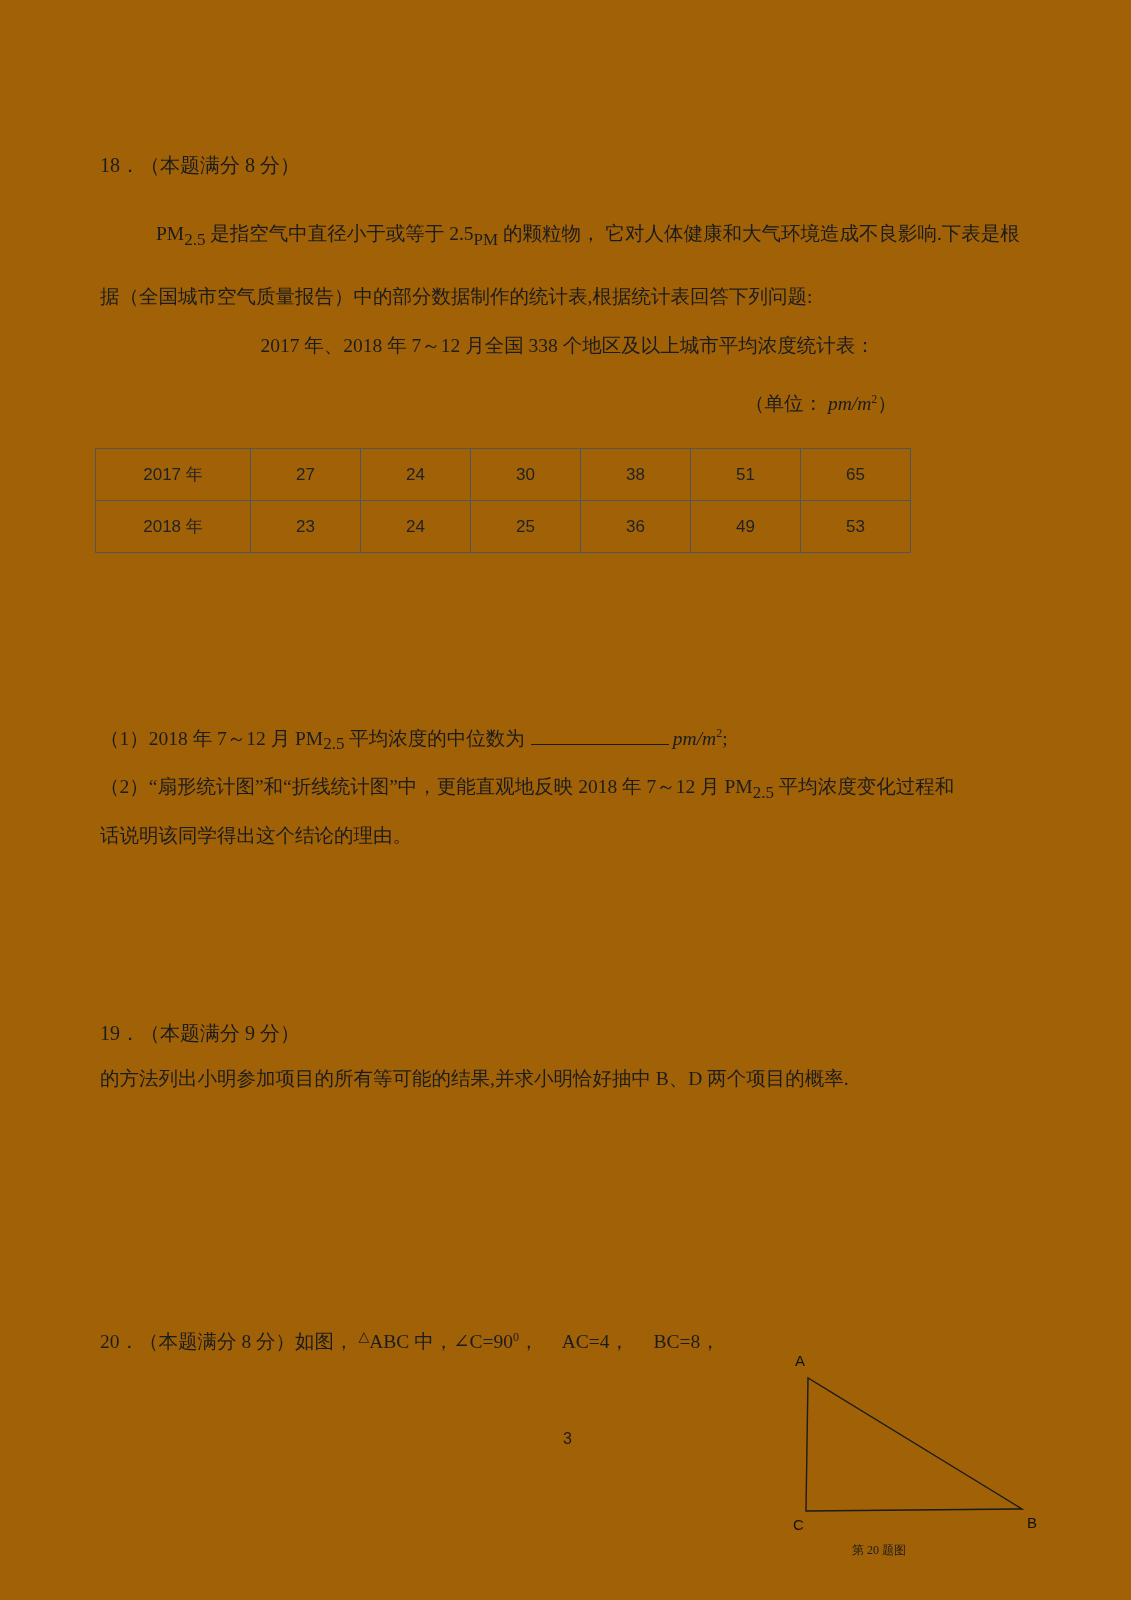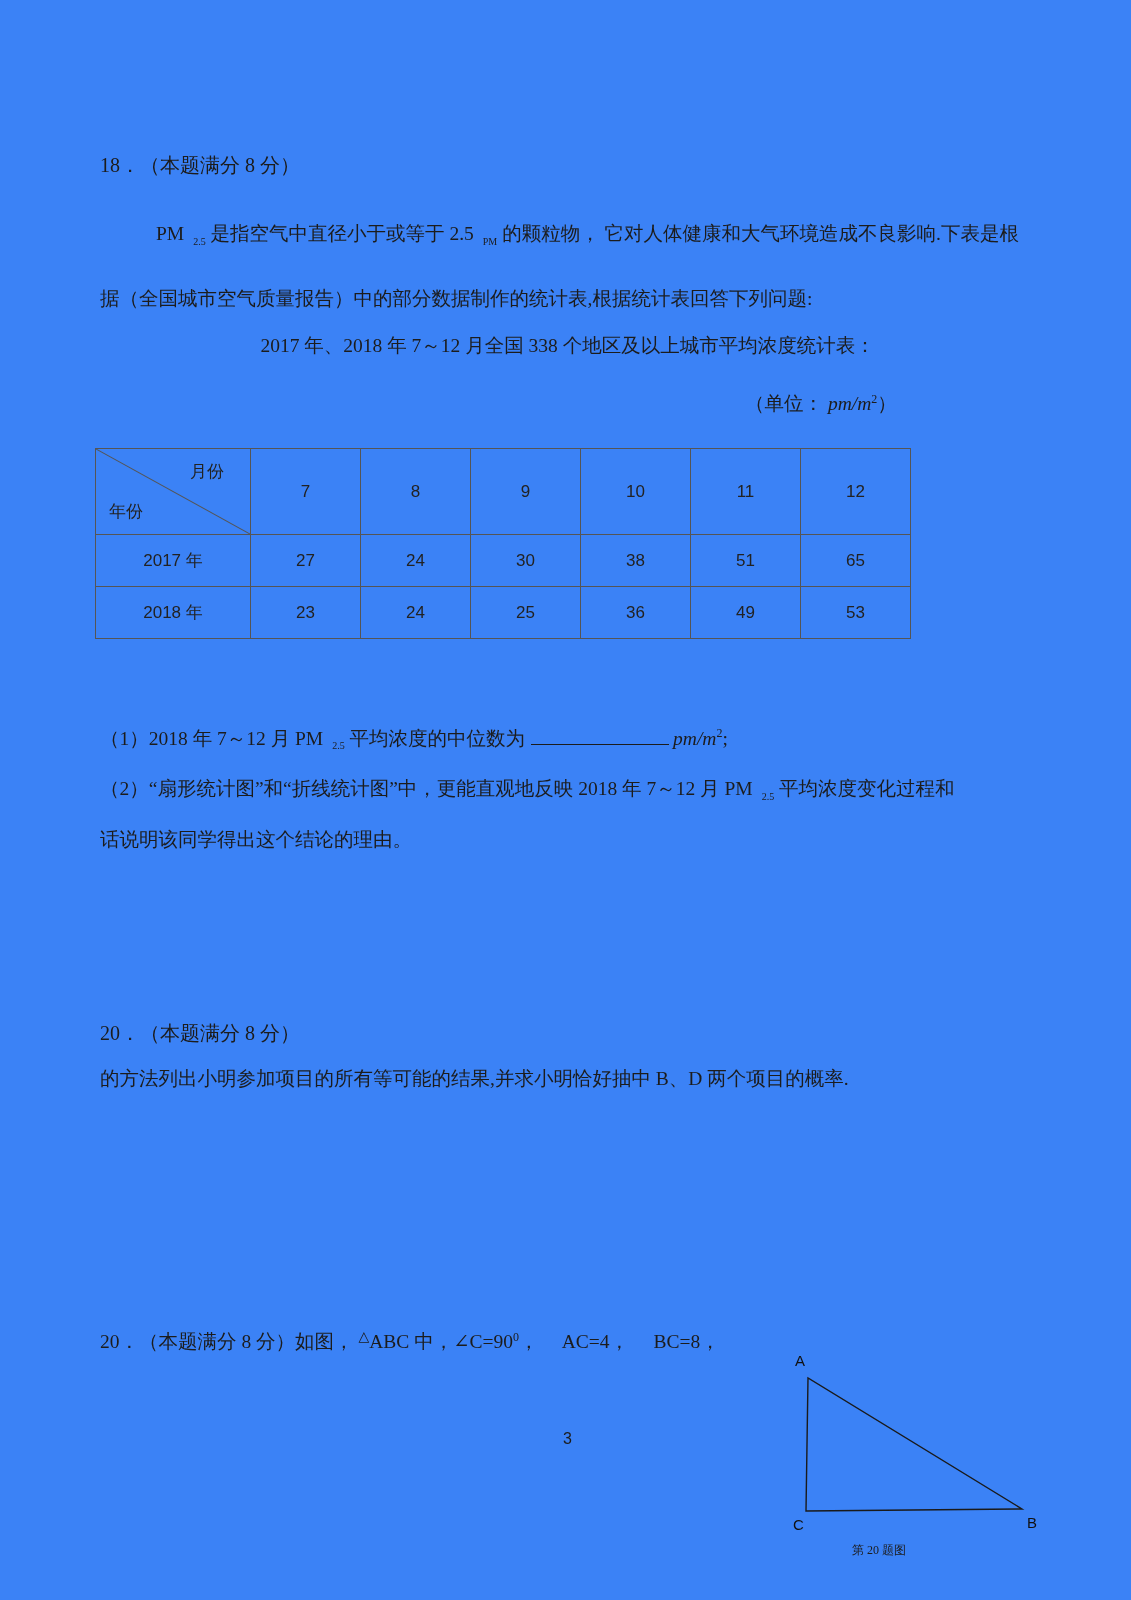--- a/index.html
+++ b/index.html
@@ -2,30 +2,30 @@
 <html><head>
 <meta charset="utf-8">
 <style>
   * { margin:0; padding:0; box-sizing:border-box; }
   html,body { background:#ffffff; }
   body {
     width:1131px; height:1600px;
     font-family:"Liberation Serif","DejaVu Serif",serif;
     color:#1c1c1c;
   }
-  .page { position:relative; width:1131px; height:1600px; background:#3b82f6; overflow:hidden; }
+  .page { position:relative; width:1131px; height:1600px; background:#a16207; overflow:hidden; }
   .abs { position:absolute; }
   .q-header { font-size:20px; }
   .body-text { font-size:19.5px; }
   .lh57 { line-height:57px; }
   .lh43 { line-height:43px; }
   .lh51 { line-height:51px; }
   .indent { text-indent:56px; }
   .centered { text-align:center; }
-  sub { font-size:10px;margin-left:9px; }
+  sub { font-size:17px; }
   sup { font-size:12px; }
   .italic { font-style:italic; }
   .blank {
     display:inline-block; width:138px; height:1em;
     border-bottom:1.2px solid #1c1c1c; vertical-align:baseline;
     margin:0 4px 0 6px;
   }
   
   table.stat {
     border-collapse:collapse;
@@ -57,35 +57,20 @@
     <div class="indent"><span>PM</span><sub>2.5</sub><span> 是指空气中直径小于或等于 2.5</span><sub>PM</sub><span> 的颗粒物， 它对人体健康和大气环境造成不良影响.下表是根</span></div>
     <div>据（全国城市空气质量报告）中的部分数据制作的统计表,根据统计表回答下列问题:</div>
   </div>
 
   <div class="abs body-text centered" style="left:100px; top:332px; width:935px;">2017 年、2018 年 7～12 月全国 338 个地区及以上城市平均浓度统计表：</div>
 
   <div class="abs body-text" style="left:745px; top:390px;"><span>（单位： </span><span class="italic">pm/m</span><sup>2</sup><span>）</span></div>
 
   <table class="stat abs" style="left:95px; top:448px;">
     <tbody>
-        <tr class="hdr">
-      <td class="c0 corner">
-        <svg viewBox="0 0 100 100" preserveAspectRatio="none">
-          <line x1="0" y1="0" x2="100" y2="100" stroke="#555" stroke-width="1" vector-effect="non-scaling-stroke"></line>
-        </svg>
-        <span class="corner-month">月份</span>
-        <span class="corner-year">年份</span>
-      </td>
-      <td class="cm">7</td>
-      <td class="cm">8</td>
-      <td class="cm">9</td>
-      <td class="cm">10</td>
-      <td class="cm">11</td>
-      <td class="cm">12</td>
-    </tr>
     <tr class="data">
       <td class="c0">2017 年</td>
       <td class="cm">27</td>
       <td class="cm">24</td>
       <td class="cm">30</td>
       <td class="cm">38</td>
       <td class="cm">51</td>
       <td class="cm">65</td>
     </tr>
     <tr class="data">
@@ -99,21 +84,21 @@
     </tr>
   </tbody>
     </table>
 
   <div class="abs body-text lh43" style="left:100px; top:712px; width:940px;">
     <div><span>（1）2018 年 7～12 月 PM</span><sub>2.5</sub><span> 平均浓度的中位数为</span><span class="blank"></span><span class="italic">pm/m</span><sup>2</sup><span>;</span></div>
     <div><span>（2）“扇形统计图”和“折线统计图”中，更能直观地反映 2018 年 7～12 月 PM</span><sub>2.5</sub><span> 平均浓度变化过程和</span></div>
     <div>话说明该同学得出这个结论的理由。</div>
   </div>
 
-  <div class="abs q-header" style="left:100px; top:1020px;">20．（本题满分 8 分）</div>
+  <div class="abs q-header" style="left:100px; top:1020px;">19．（本题满分 9 分）</div>
 
   <div class="abs body-text lh51" style="left:100px; top:1053px; width:940px;">
     <div>的方法列出小明参加项目的所有等可能的结果,并求小明恰好抽中 B、D 两个项目的概率.</div>
   </div>
 
   <div class="abs body-text" style="left:100px; top:1328px; width:660px;"><span>20．（本题满分 8 分）如图， </span><span class="tri-sym">△</span><span>ABC 中，∠C=90</span><sup>0</sup><span>，　 AC=4，　 BC=8，</span></div>
 
 
   <div class="abs pagenum centered" style="left:100px; top:1430px; width:935px;">3</div>
 

